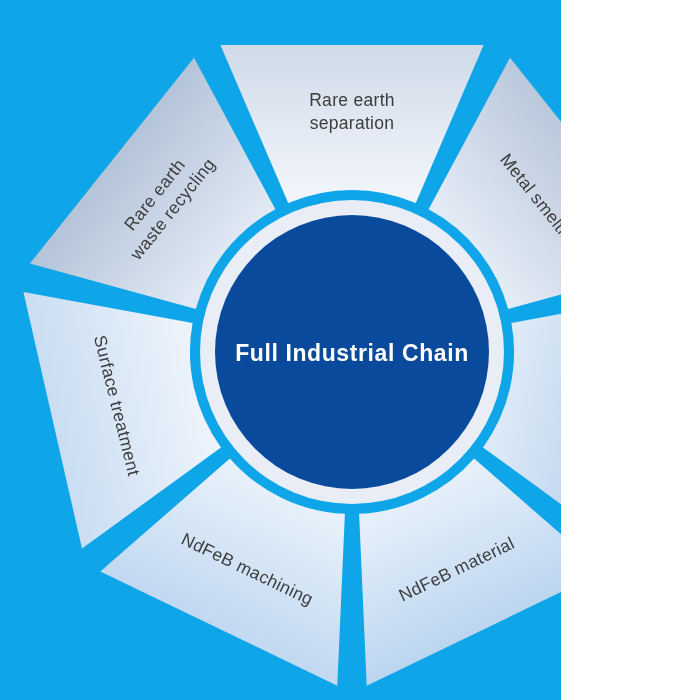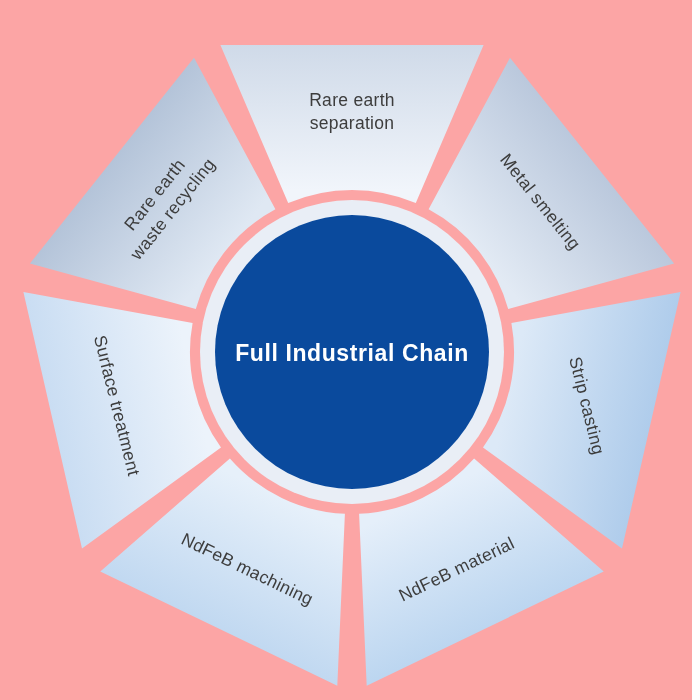--- a/index.html
+++ b/index.html
@@ -3,23 +3,23 @@
 <meta charset="utf-8">
 <style>
   html, body {
     margin: 0;
     padding: 0;
     background: #ffffff;
     font-family: "Liberation Sans", sans-serif;
   }
   .stage {
     position: relative;
-    width: 692px;
+    width: 561px;
     height: 700px;
-    background: #fca5a5;
+    background: #0ea5e9;
     overflow: hidden;
   }
   .seg-label {
     font-family: "Liberation Sans", sans-serif;
     font-size: 17.5px;
     font-weight: 400;
     letter-spacing: 0.3px;
   }
   .center-label {
     font-family: "Liberation Sans", sans-serif;

